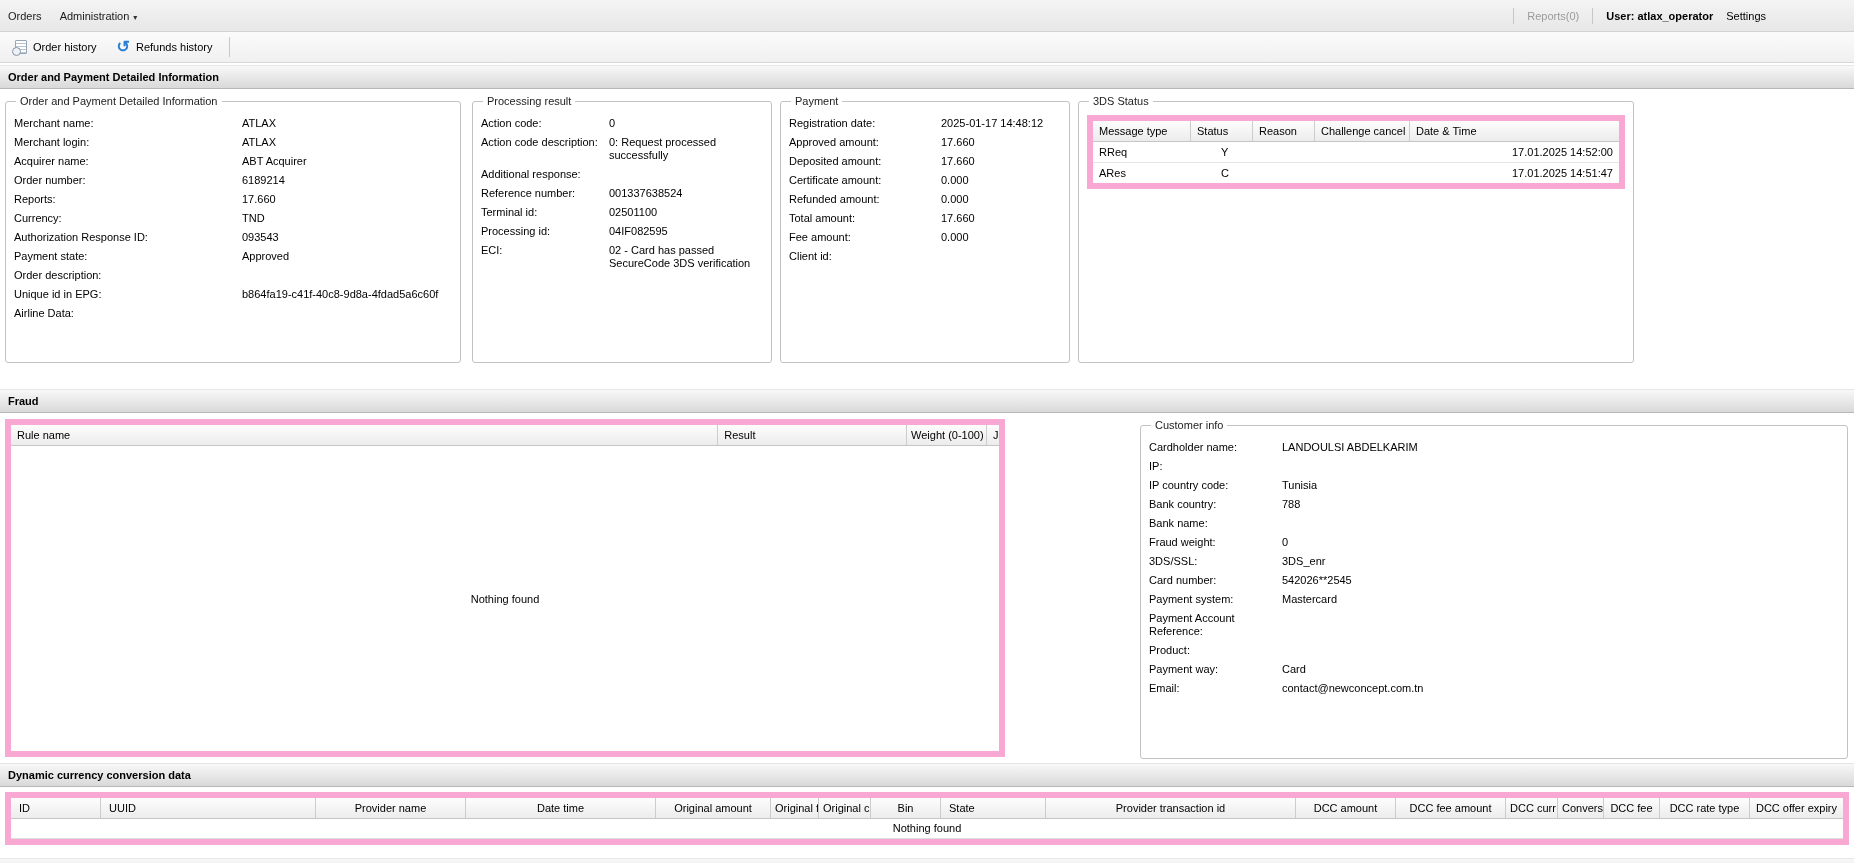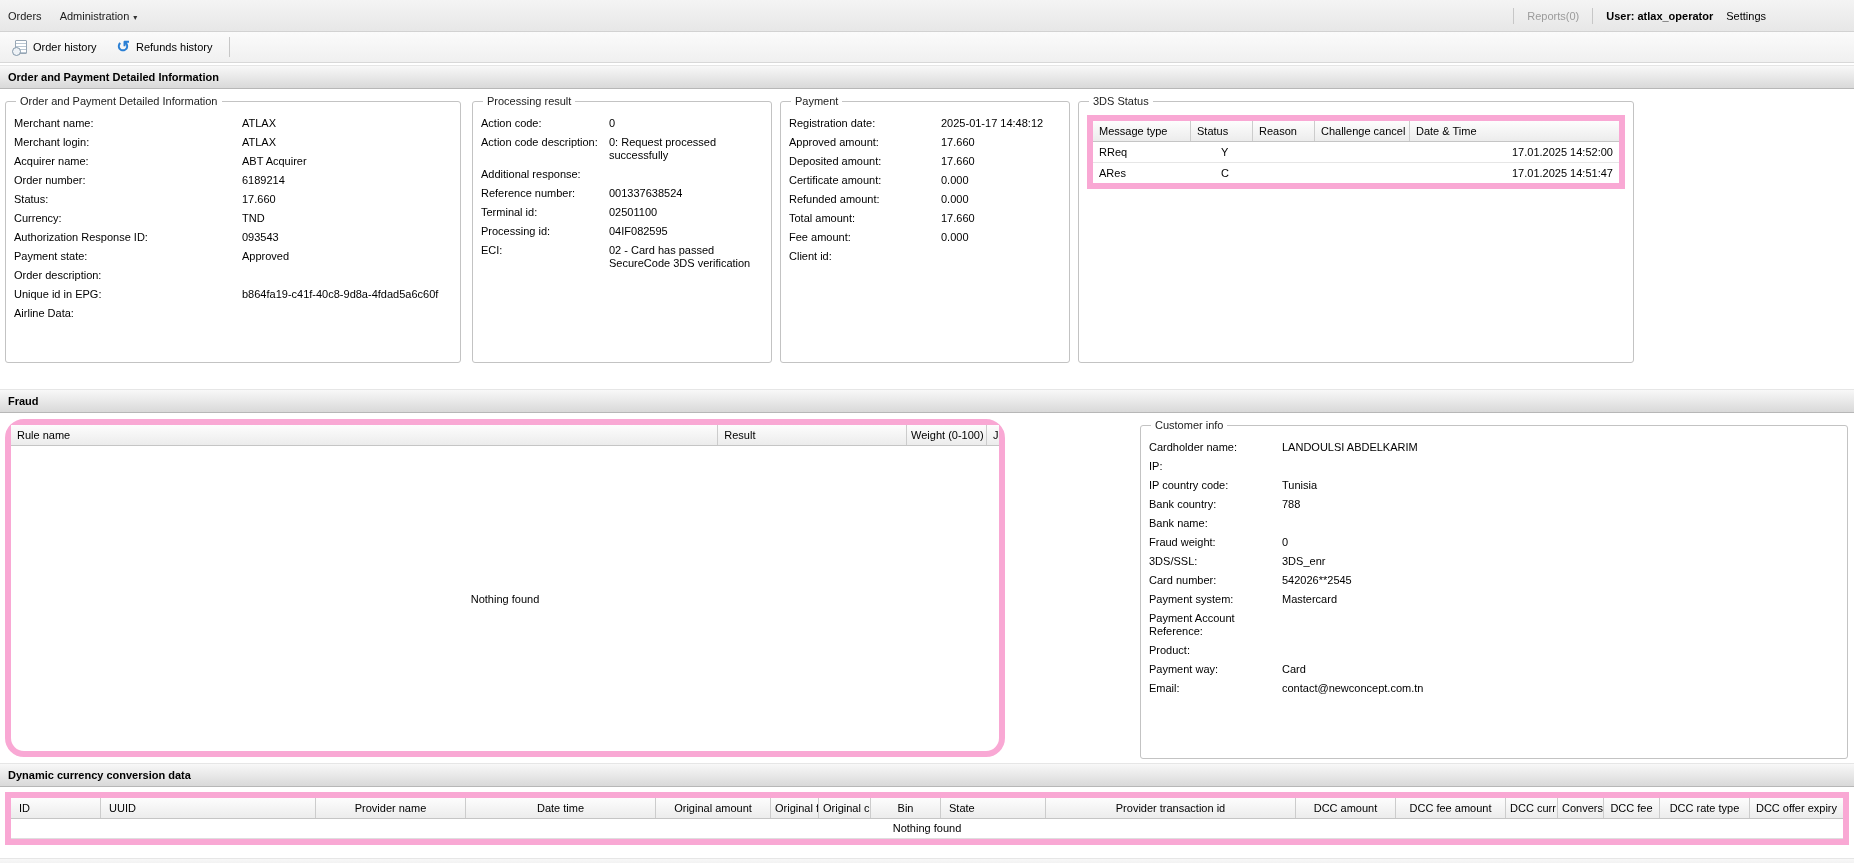--- a/index.html
+++ b/index.html
@@ -74,21 +74,21 @@
   .grid-head .cell.left { text-align:left; }
   
   .tds-grid { margin-top:4px; }
   .tds-grid .c1{width:98px;} .tds-grid .c2{width:62px;} .tds-grid .c3{width:62px;}
   .tds-grid .c4{width:95px;} .tds-grid .c5{flex:1;}
   .tds-row { display:flex; border-bottom:1px solid #e6e6e6;gap:24px; }
   .tds-row:last-child { border-bottom:none; }
   .tds-row .cell { padding:4px 6px; white-space:nowrap; overflow:hidden; }
   
   .fraud-row-wrap { position:relative; height:350px; }
-  .fraud-grid { position:absolute; left:5px; top:6px; width:1000px; height:338px; display:flex; flex-direction:column;border-radius:19px; }
+  .fraud-grid { position:absolute; left:5px; top:6px; width:1000px; height:338px; display:flex; flex-direction:column; }
   .fraud-grid .c1{width:728px; text-align:left;} .fraud-grid .c2{width:194px; text-align:left;}
   .fraud-grid .c3{width:82px; text-align:left; padding-left:4px;} .fraud-grid .c4{flex:1;}
   .grid-empty { flex:1; display:flex; align-items:center; justify-content:center; }
   
   .dcc-grid { margin:5px 5px 0; }
   .dcc-grid .cell { padding:4px 4px; }
   .dcc-grid .c1{width:90px;text-align:left;padding-left:8px;} .dcc-grid .c2{width:215px;text-align:left;padding-left:8px;}
   .dcc-grid .c3{width:150px;} .dcc-grid .c4{width:190px;} .dcc-grid .c5{width:115px;}
   .dcc-grid .c6{width:48px;} .dcc-grid .c7{width:52px;} .dcc-grid .c8{width:70px;}
   .dcc-grid .c9{width:105px;text-align:left;padding-left:8px;} .dcc-grid .c10{width:250px;}
@@ -143,21 +143,21 @@
       </div>
     <div class="kv">
         <span class="kv-label">Acquirer name:</span>
         <span class="kv-value">ABT Acquirer</span>
       </div>
     <div class="kv">
         <span class="kv-label">Order number:</span>
         <span class="kv-value">6189214</span>
       </div>
     <div class="kv">
-        <span class="kv-label">Status:</span>
+        <span class="kv-label">Reports:</span>
         <span class="kv-value">17.660</span>
       </div>
     <div class="kv">
         <span class="kv-label">Currency:</span>
         <span class="kv-value">TND</span>
       </div>
     <div class="kv">
         <span class="kv-label">Authorization Response ID:</span>
         <span class="kv-value">093543</span>
       </div>

